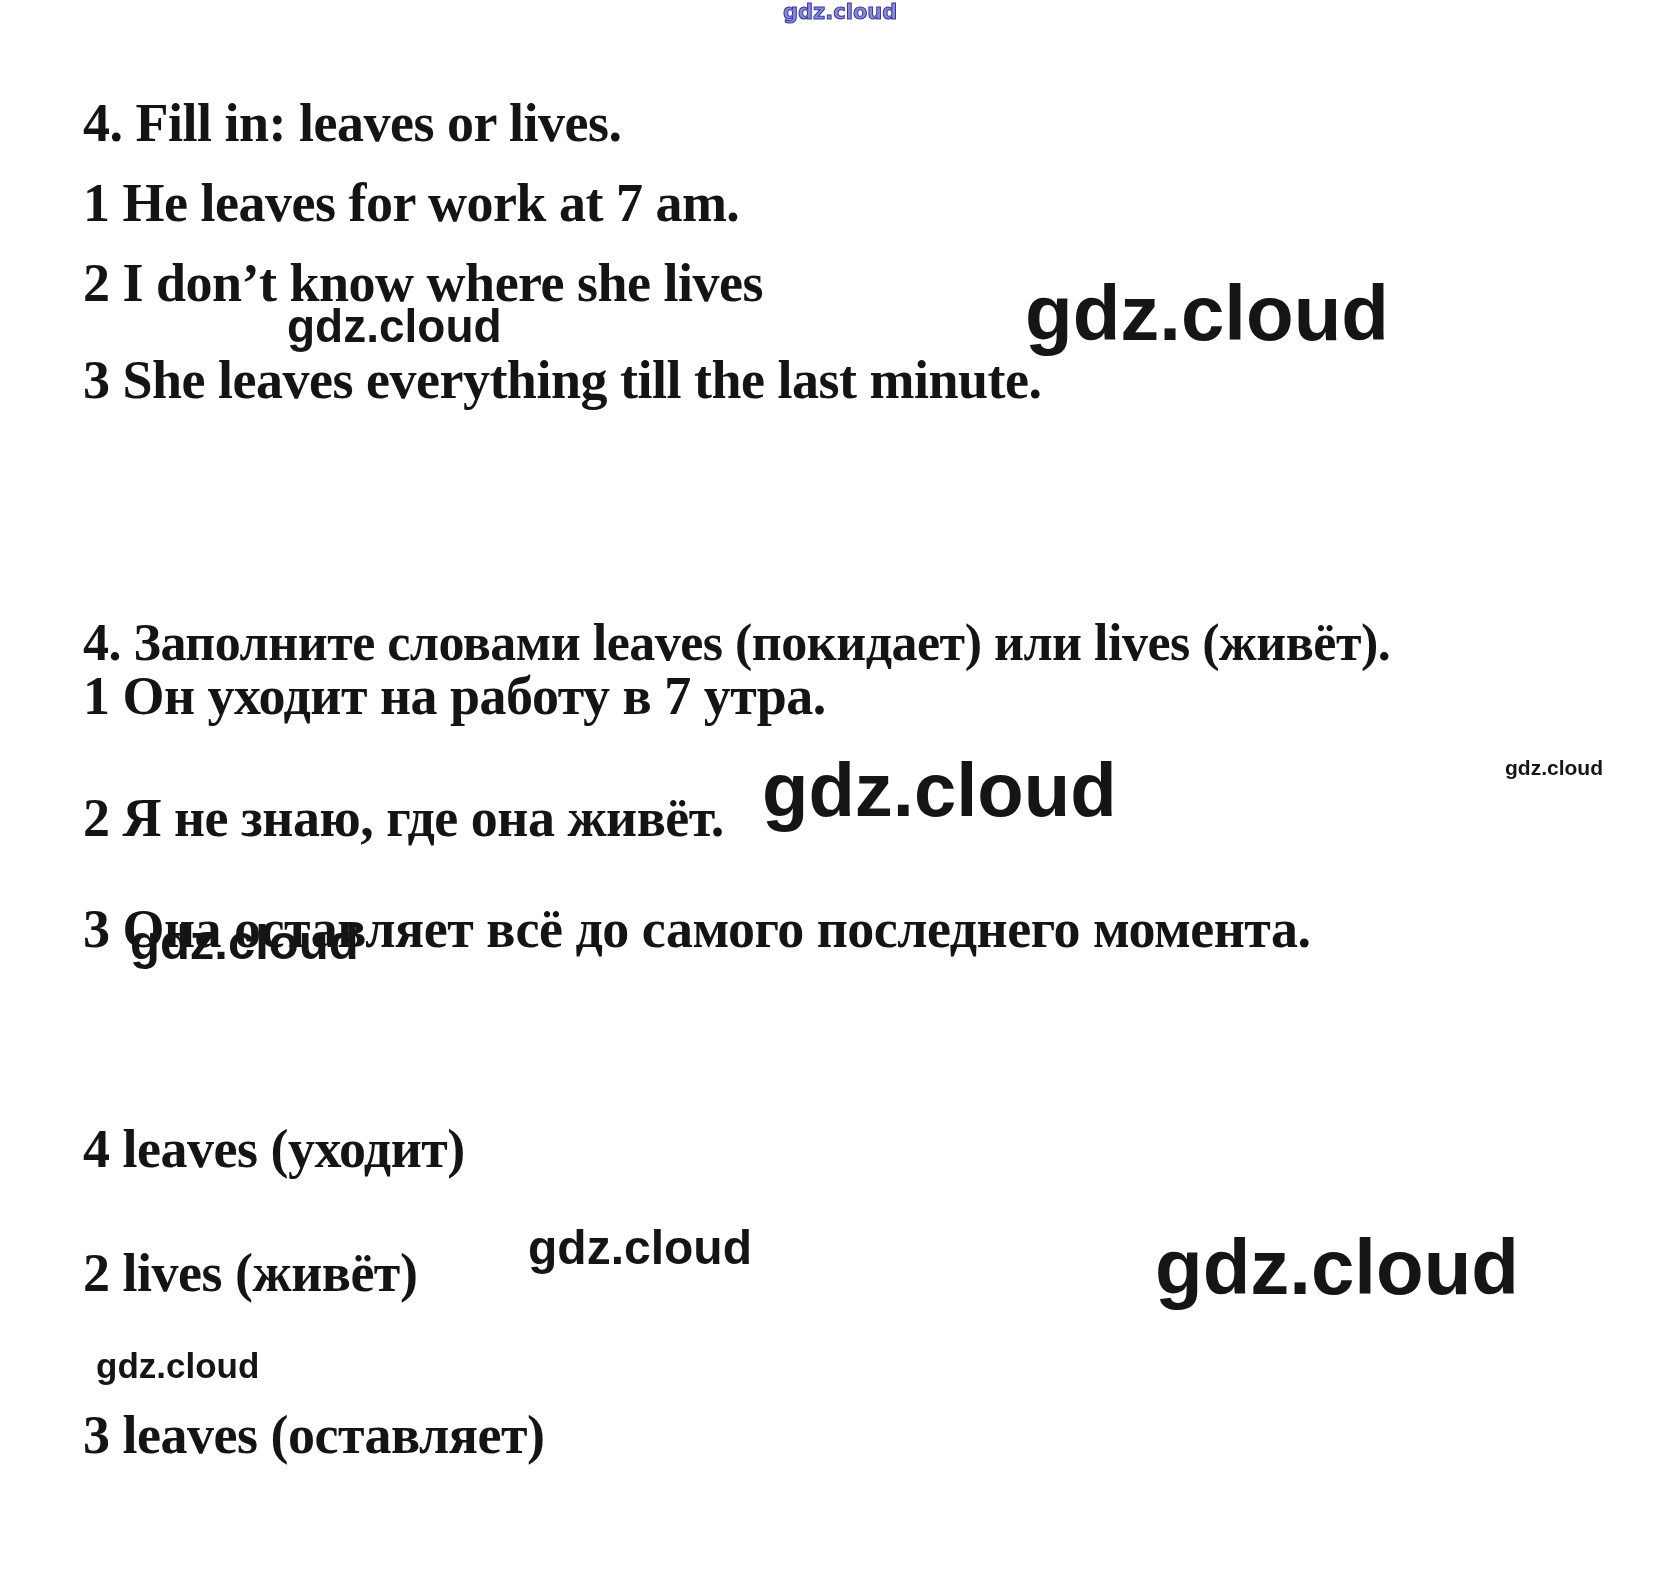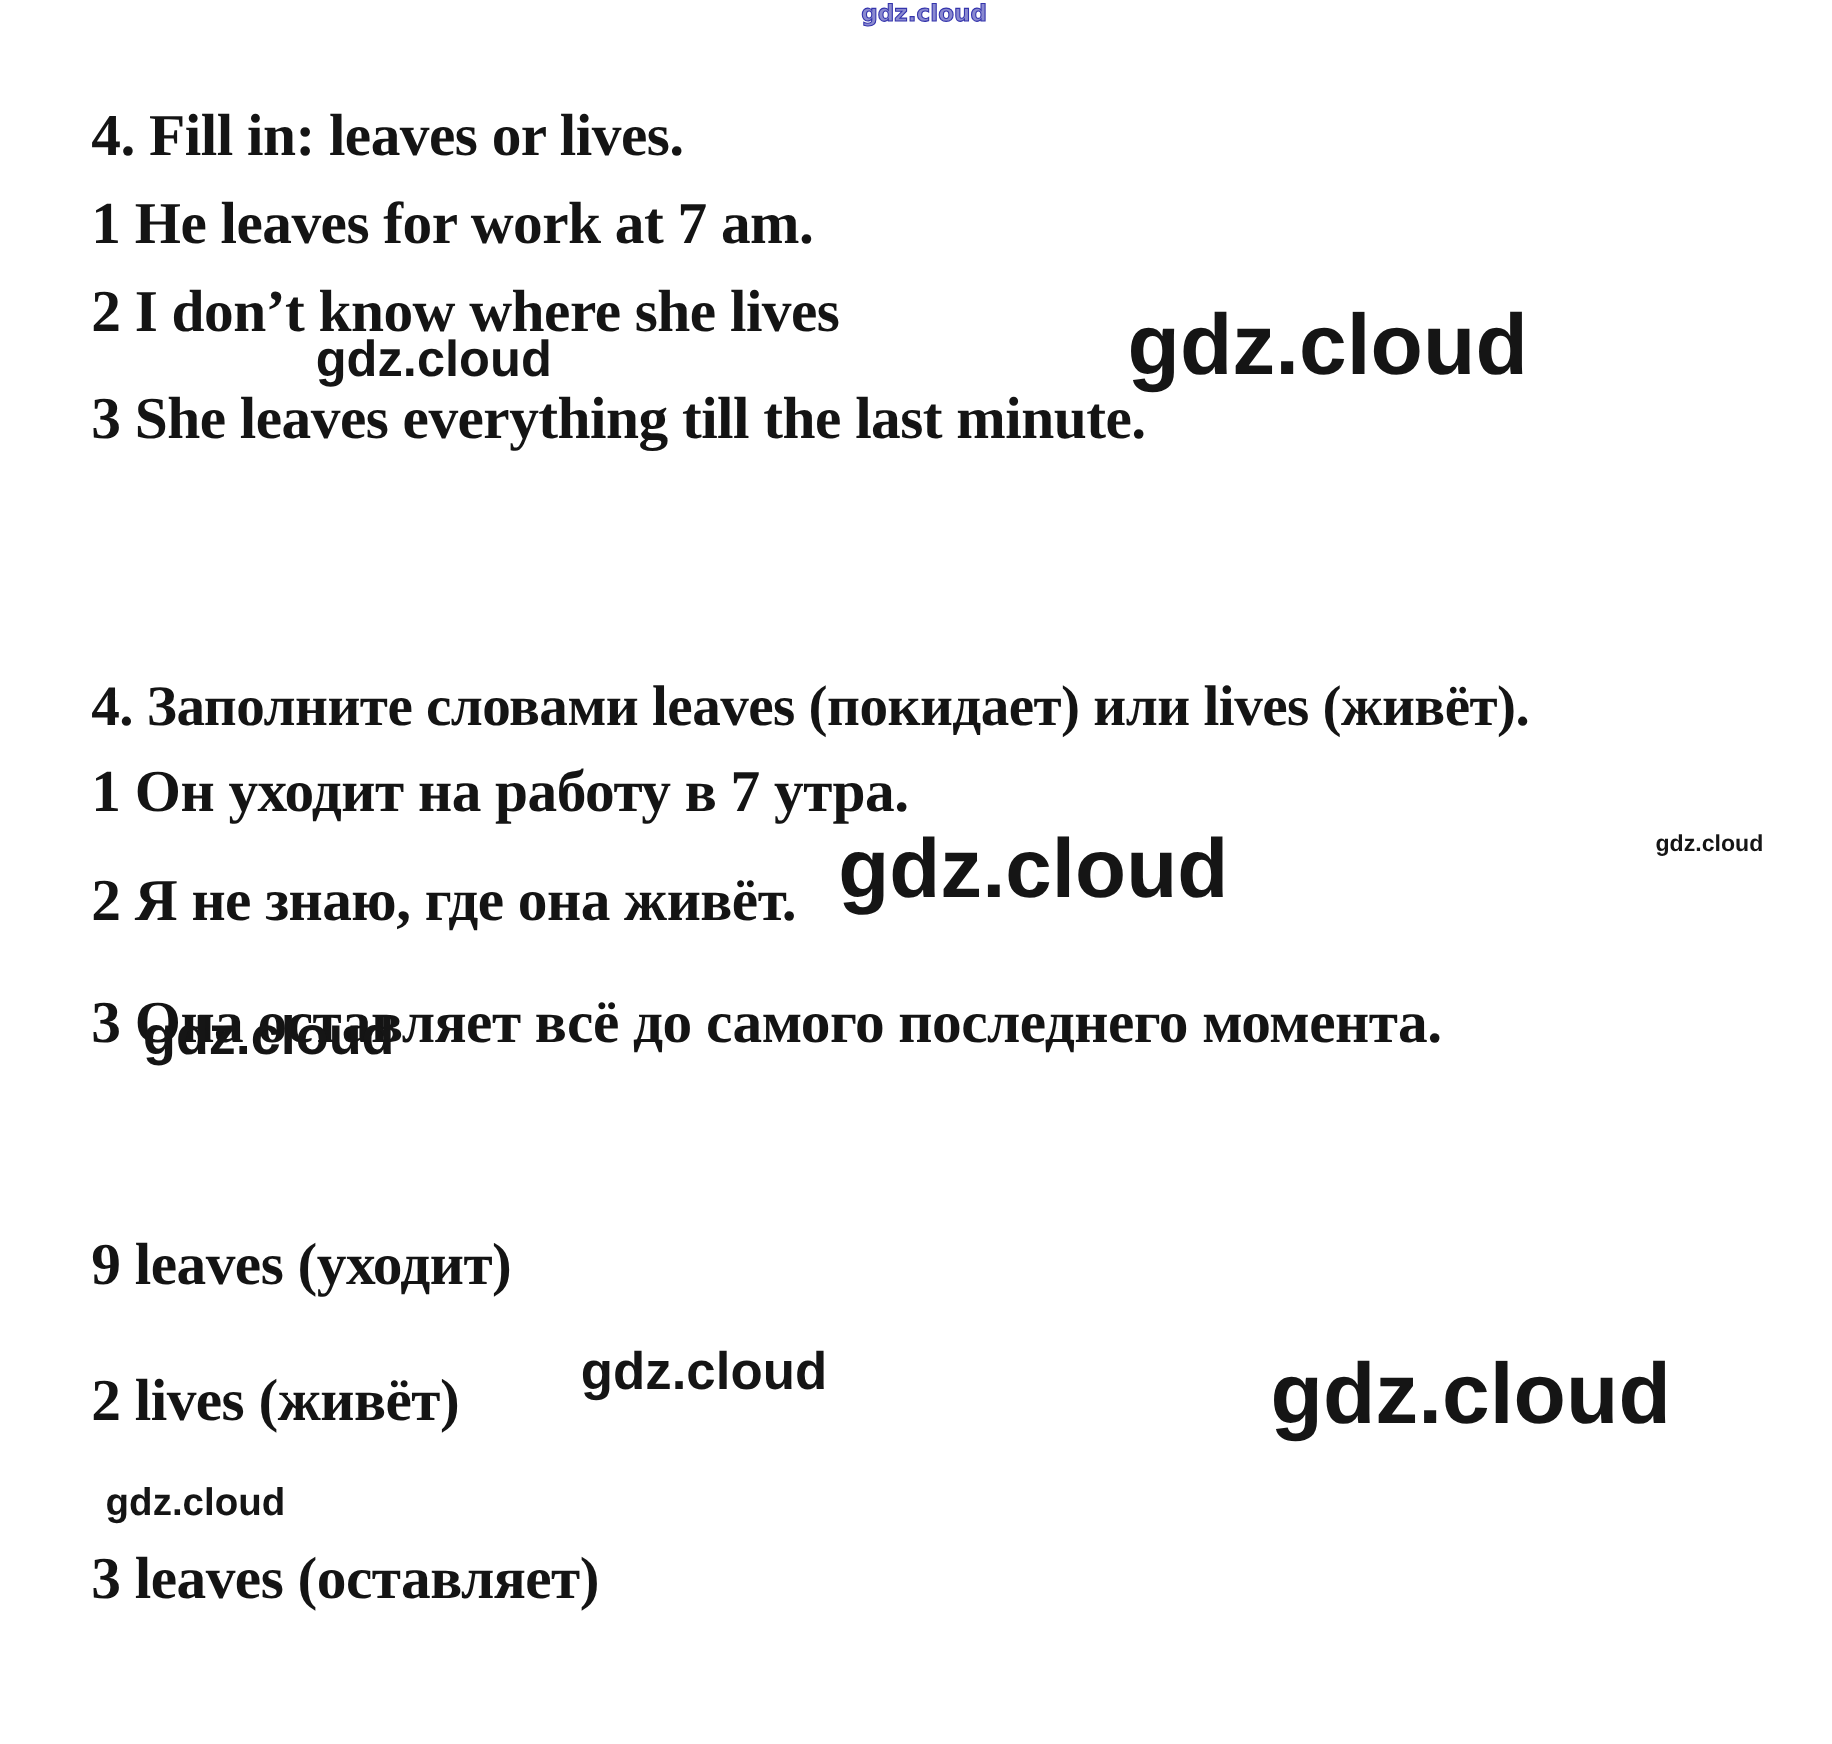--- a/index.html
+++ b/index.html
@@ -52,31 +52,31 @@
   <div class="serif-line heading" style="left:83px; top:96px;">4. Fill in: leaves or lives.</div>
   <div class="serif-line" style="left:83px; top:176px;">1 He leaves for work at 7 am.</div>
   <div class="serif-line" style="left:83px; top:256px;">2 I don’t know where she lives</div>
   <div class="serif-line" style="left:83px; top:341px;margin-top:12px;">3 She leaves everything till the last minute.</div>
 
   <div class="wm" style="left:287px; top:303px; font-size:46px; font-weight:700;">gdz.cloud</div>
 
   <div class="wm" style="left:1025px; top:274px; font-size:78px;">gdz.cloud</div>
 
   <div class="serif-line heading" style="left:83px; top:617px; font-size:52px;">4. Заполните словами leaves (покидает) или lives (живёт).</div>
-  <div class="serif-line" style="left:83px; top:692px;">1 Он уходит на работу в 7 утра.</div>
+  <div class="serif-line" style="left:83px; top:669px;">1 Он уходит на работу в 7 утра.</div>
   <div class="serif-line" style="left:83px; top:791px;">2 Я не знаю, где она живёт.</div>
   <div class="serif-line" style="left:83px; top:902px;">3 Она оставляет всё до самого последнего момента.</div>
 
   <div class="wm" style="left:762px; top:752px; font-size:76px;">gdz.cloud</div>
 
   <div class="wm" style="left:1505px; top:757px; font-size:21px;">gdz.cloud</div>
 
   <div class="wm" style="left:130px; top:918px; font-size:49px;">gdz.cloud</div>
 
-  <div class="serif-line" style="left:83px; top:1122px;">9 leaves (уходит)</div>
+  <div class="serif-line" style="left:83px; top:1122px;">4 leaves (уходит)</div>
   <div class="serif-line" style="left:83px; top:1246px;text-align:center;">2 lives (живёт)</div>
   <div class="serif-line" style="left:83px; top:1408px;">3 leaves (оставляет)</div>
 
   <div class="wm" style="left:528px; top:1224px; font-size:48px;">gdz.cloud</div>
 
   <div class="wm" style="left:1155px; top:1228px; font-size:78px;">gdz.cloud</div>
 
   <div class="wm" style="left:96px; top:1348px; font-size:35px;">gdz.cloud</div>
 
 </div>

